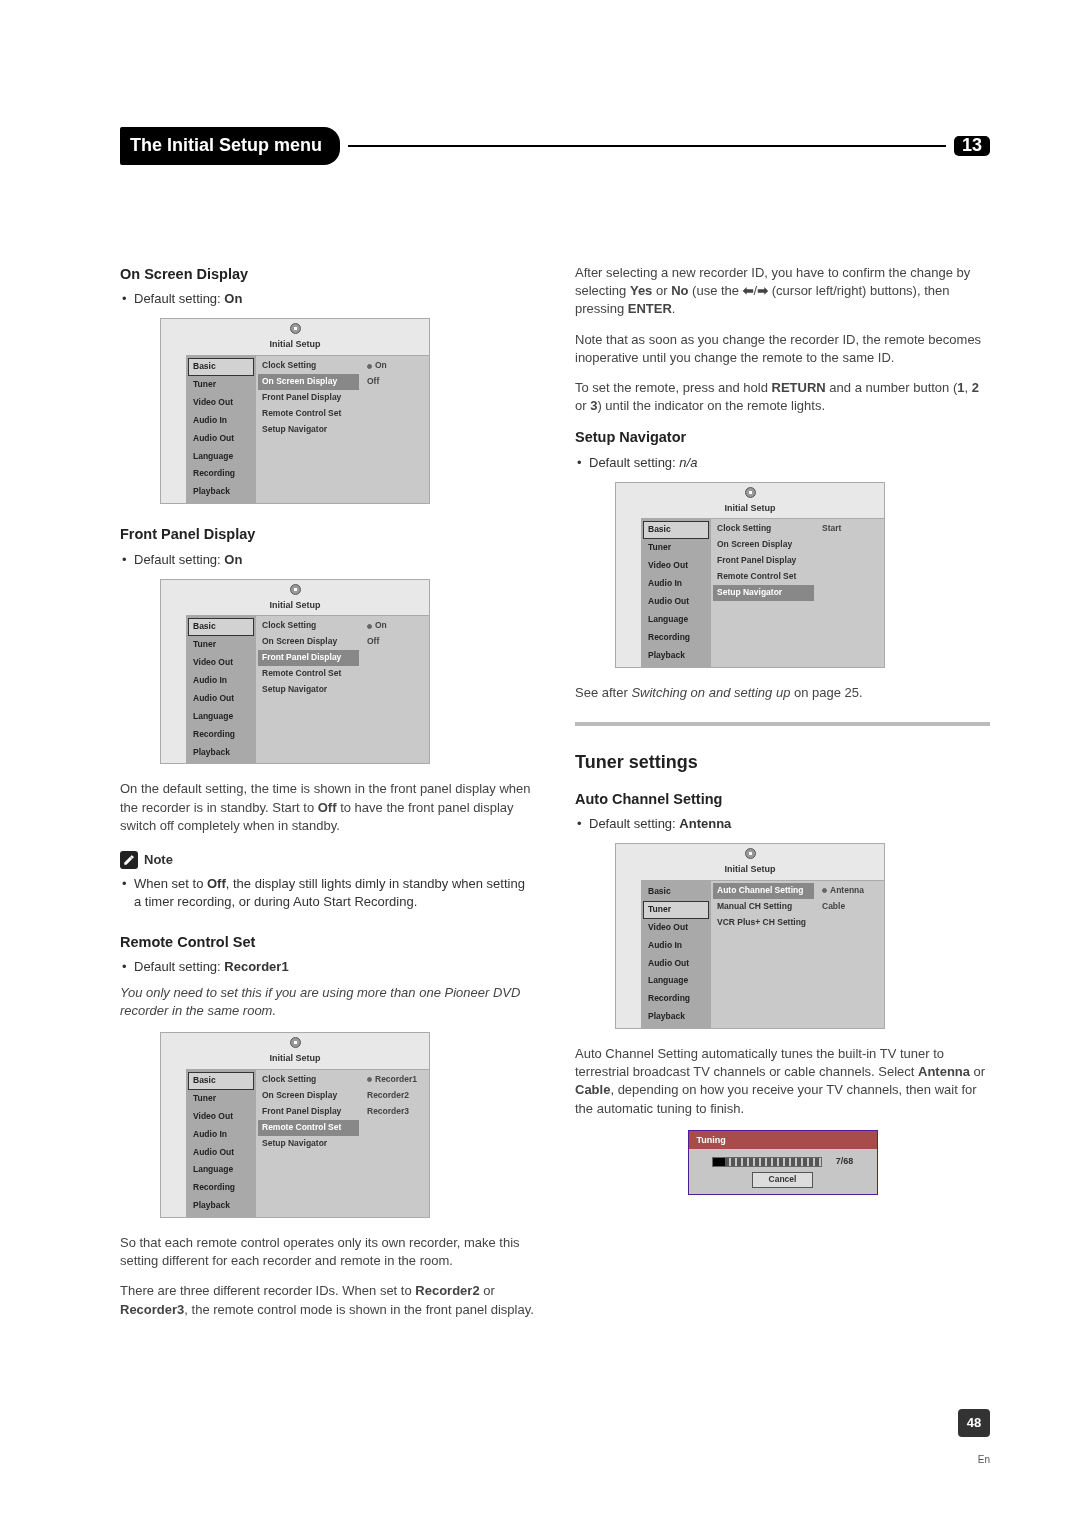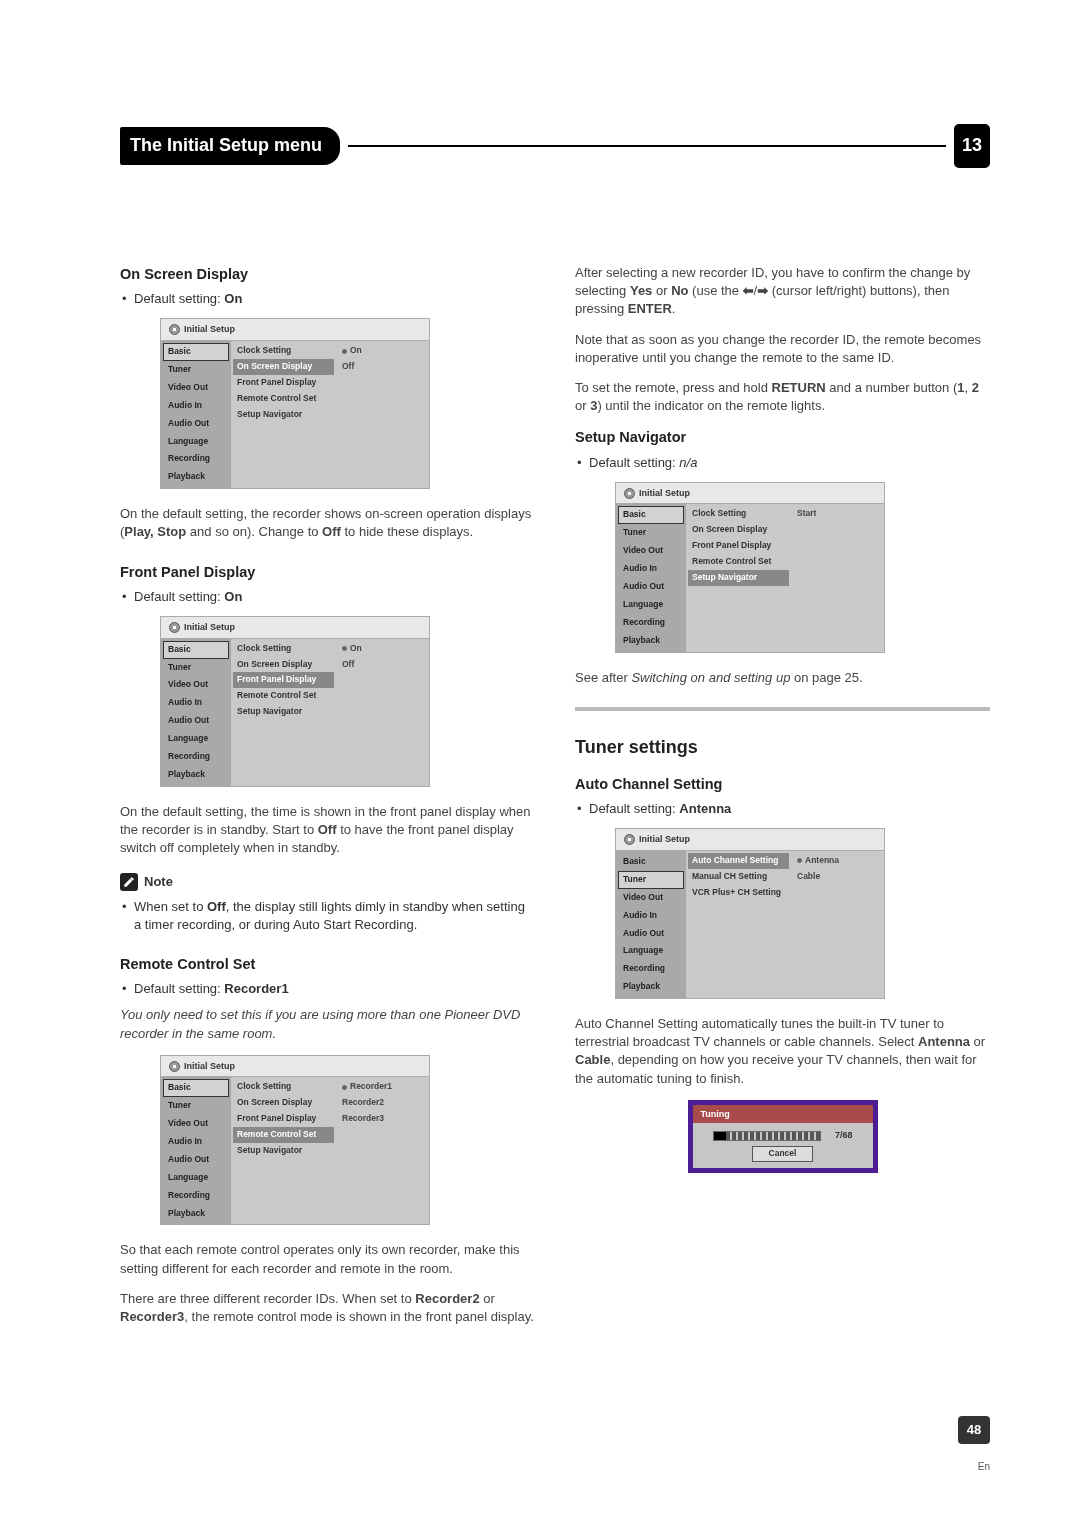--- a/index.html
+++ b/index.html
@@ -29,21 +29,21 @@
     border-radius: 2px 16px 16px 2px;
   }
   .header-line {
     flex: 1;
     height: 2px;
     background: #000;
     margin: 0 8px;
   }
   .chapter-badge {
     width: 36px;
-    height: 44px;
+    height: 20px;
     background: #000;
     color: #fff;
     border-radius: 5px;
     display: flex;
     align-items: center;
     justify-content: center;
     font-weight: bold;
     font-size: 18px;
   }
   .columns {
@@ -77,35 +77,37 @@
   .osd-box {
     width: 270px;
     margin: 10px auto 16px 40px;
     border: 1px solid #aaa;
     background: #e8e8e8;
     font-size: 8.5px;
   }
   .osd-titlebar {
     display: flex;
     align-items: center;
-    padding: 4px 8px;
+    padding: 4px 24px;
     font-weight: bold;
     font-size: 9px;
     color: #333;
     gap: 4px;
+    flex-direction: column;
   }
   .osd-titlebar .disc-icon {
     width: 11px; height: 11px; border: 1px solid #555; border-radius: 50%;
     display: inline-block;
     background: radial-gradient(circle at center, #fff 0 30%, #999 31% 100%);
   }
   .osd-body {
     display: flex;
     background: #c9c9c9;
     border-top: 1px solid #aaa;
+    margin-left: 25px;
   }
   .osd-left {
     width: 70px;
     background: #a9a9a9;
     padding: 2px;
   }
   .osd-left-item {
     padding: 2px 4px;
     color: #222;
     font-weight: bold;
@@ -135,21 +137,21 @@
     color: #444;
     font-weight: bold;
   }
   .osd-right-item { padding: 2px 0; display: flex; align-items: center; gap: 3px; }
   .osd-right-item .dot { width: 5px; height: 5px; border-radius: 50%; border: 1px solid #666; display: inline-block; }
   .osd-right-item.sel .dot { background: #666; }
 
   .tuning-box {
     width: 190px;
     margin: 10px auto 14px;
-    border: 5px solid #4c1d95;
+    border: 1px solid #4c1d95;
     background: #c6c6c6;
     font-size: 9px;
     padding-bottom: 6px;
   }
   .tuning-title {
     background: #a84b4b;
     color: #fff;
     padding: 3px 8px;
     font-weight: bold;
   }
@@ -256,23 +258,20 @@
                 <span class="dot"></span>
                 <span>On</span>
               </div>
             <div class="osd-right-item">
                 <span>Off</span>
               </div>
           </div>
         </div>
       </div>
 
-      <p>
-        <span>On the default setting, the recorder shows on-screen operation displays (</span><span class="bold">Play, Stop</span><span> and so on). Change to </span><span class="bold">Off</span><span> to hide these displays.</span>
-      </p>
     </div>
 
     <div class="block">
       <h3>Front Panel Display</h3>
       <div class="bullet">
         <span>Default setting: </span><span class="bold">On</span>
       </div>
 
       <div class="osd-box">
         <div class="osd-titlebar">

